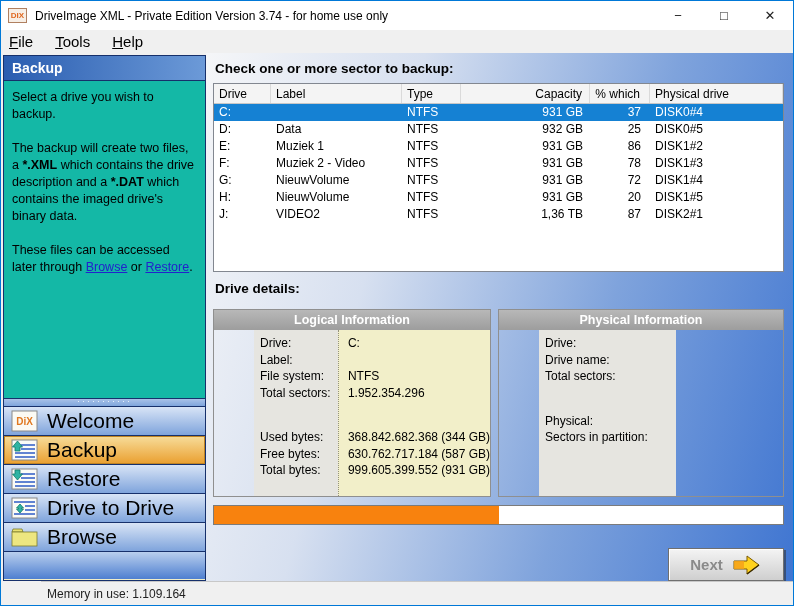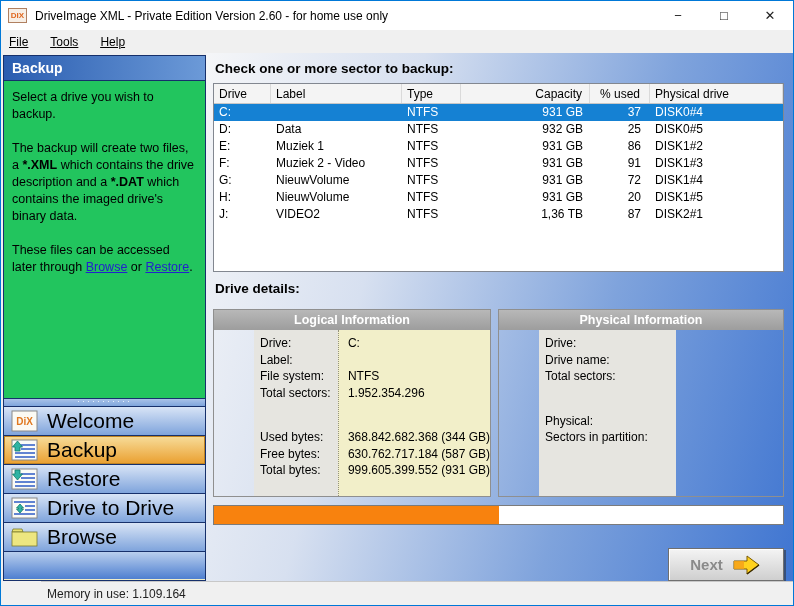--- a/index.html
+++ b/index.html
@@ -14,27 +14,27 @@
   }
   
   .titlebar { position:absolute; left:0; top:0; width:792px; height:29px; background:#FFFFFF; display:flex; align-items:center; }
   .app-ico { width:19px; height:15px; margin:0 8px 0 7px; border:1px solid #B08060; background:#F7EFE6;
              color:#E06820; font-weight:bold; font-size:8px; line-height:13px; text-align:center; letter-spacing:0; }
   .title-text { font-size:12px; color:#000; }
   .win-controls { position:absolute; right:0; top:0; height:29px; display:flex; }
   .win-btn { width:46px; height:29px; display:flex; align-items:center; justify-content:center; font-size:13px; color:#222; }
   
   .menubar { position:absolute; left:0; top:29px; width:792px; height:23px; background:#F0F0F0; display:flex; align-items:center; padding-left:8px; }
-  .menu-item { margin-right:22px; font-size:12px; color:#000;text-decoration:underline; }
+  .menu-item { margin-right:22px; font-size:15px; color:#000; }
   .menu-item::first-letter { text-decoration: underline; }
   
   .sidebar { position:absolute; left:2px; top:54px; width:203px; height:526px; border:1px solid #16306B; background:#F1EEC9; }
   .side-header { height:25px; background:linear-gradient(90deg,#2A5DB0 0%,#6C9AD8 100%);
                  color:#fff; font-weight:bold; font-size:14px; line-height:25px; padding-left:8px; border-bottom:1px solid #16306B; }
-  .side-desc { height:317px; background:#22c55e; padding:8px 8px 0 8px; font-size:12.5px; line-height:17px; color:#000; overflow:hidden; }
+  .side-desc { height:317px; background:#14b8a6; padding:8px 8px 0 8px; font-size:12.5px; line-height:17px; color:#000; overflow:hidden; }
   .side-desc p { margin-bottom:17px; }
   .side-desc .b { font-weight:bold; }
   .side-desc a { color:#2222CC; text-decoration:underline; cursor:pointer; }
   .splitter { height:9px; background:linear-gradient(#A9C2E8,#7FA5DC); border-top:1px solid #16306B; border-bottom:1px solid #16306B;
               display:flex; align-items:center; justify-content:center; }
   .splitter span { color:#F2F6FC; font-size:9px; letter-spacing:2px; line-height:4px; margin-top:-4px; }
   .nav-item { height:29px; display:flex; align-items:center; border-bottom:1px solid #16306B;
               background:linear-gradient(#D8E4F6,#7FA4DC); cursor:pointer; }
   .nav-item.active { background:linear-gradient(#F7DD9B,#EA9F2F); box-shadow:inset 0 0 0 1px #C08424; }
   .nav-ico { width:27px; height:22px; margin:0 9px 0 7px; flex:0 0 auto; }
@@ -83,21 +83,21 @@
   
   .statusbar { position:absolute; left:0; top:580px; width:792px; height:24px; background:#F0F0F0;
                border-top:1px solid #C8C8C8; display:flex; align-items:center; padding-left:6px; font-size:12px; color:#222;margin-left:40px; }
   .grip { position:absolute; right:2px; bottom:2px; }
 </style>
 </head>
 <body>
 
 <div class="titlebar">
   <div class="app-ico">DIX</div>
-  <div class="title-text">DriveImage XML - Private Edition Version 2.60 - for home use only</div>
+  <div class="title-text">DriveImage XML - Private Edition Version 3.74 - for home use only</div>
   <div class="win-controls">
     <div class="win-btn">−</div>
     <div class="win-btn">□</div>
     <div class="win-btn">✕</div>
   </div>
 </div>
 
 <div class="menubar">
   <span class="menu-item">File</span>
   <span class="menu-item">Tools</span>
@@ -184,21 +184,21 @@
 
 <div class="main">
   <h2 class="h-drives">Check one or more sector to backup:</h2>
 
   <div class="dtable">
     <div class="thead">
         <div class="hcell c0">Drive</div>
         <div class="hcell c1">Label</div>
         <div class="hcell c2">Type</div>
         <div class="hcell c3">Capacity</div>
-        <div class="hcell c4">% used</div>
+        <div class="hcell c4">% which</div>
         <div class="hcell c5">Physical drive</div>
       </div>
     <div>
         <div class="trow selected">
           <div class="tcell c0">C:</div>
           <div class="tcell c1"></div>
           <div class="tcell c2">NTFS</div>
           <div class="tcell c3">931 GB</div>
           <div class="tcell c4">37</div>
           <div class="tcell c5">DISK0#4</div>
@@ -217,21 +217,21 @@
           <div class="tcell c2">NTFS</div>
           <div class="tcell c3">931 GB</div>
           <div class="tcell c4">86</div>
           <div class="tcell c5">DISK1#2</div>
         </div>
         <div class="trow">
           <div class="tcell c0">F:</div>
           <div class="tcell c1">Muziek 2 - Video</div>
           <div class="tcell c2">NTFS</div>
           <div class="tcell c3">931 GB</div>
-          <div class="tcell c4">91</div>
+          <div class="tcell c4">78</div>
           <div class="tcell c5">DISK1#3</div>
         </div>
         <div class="trow">
           <div class="tcell c0">G:</div>
           <div class="tcell c1">NieuwVolume</div>
           <div class="tcell c2">NTFS</div>
           <div class="tcell c3">931 GB</div>
           <div class="tcell c4">72</div>
           <div class="tcell c5">DISK1#4</div>
         </div>

